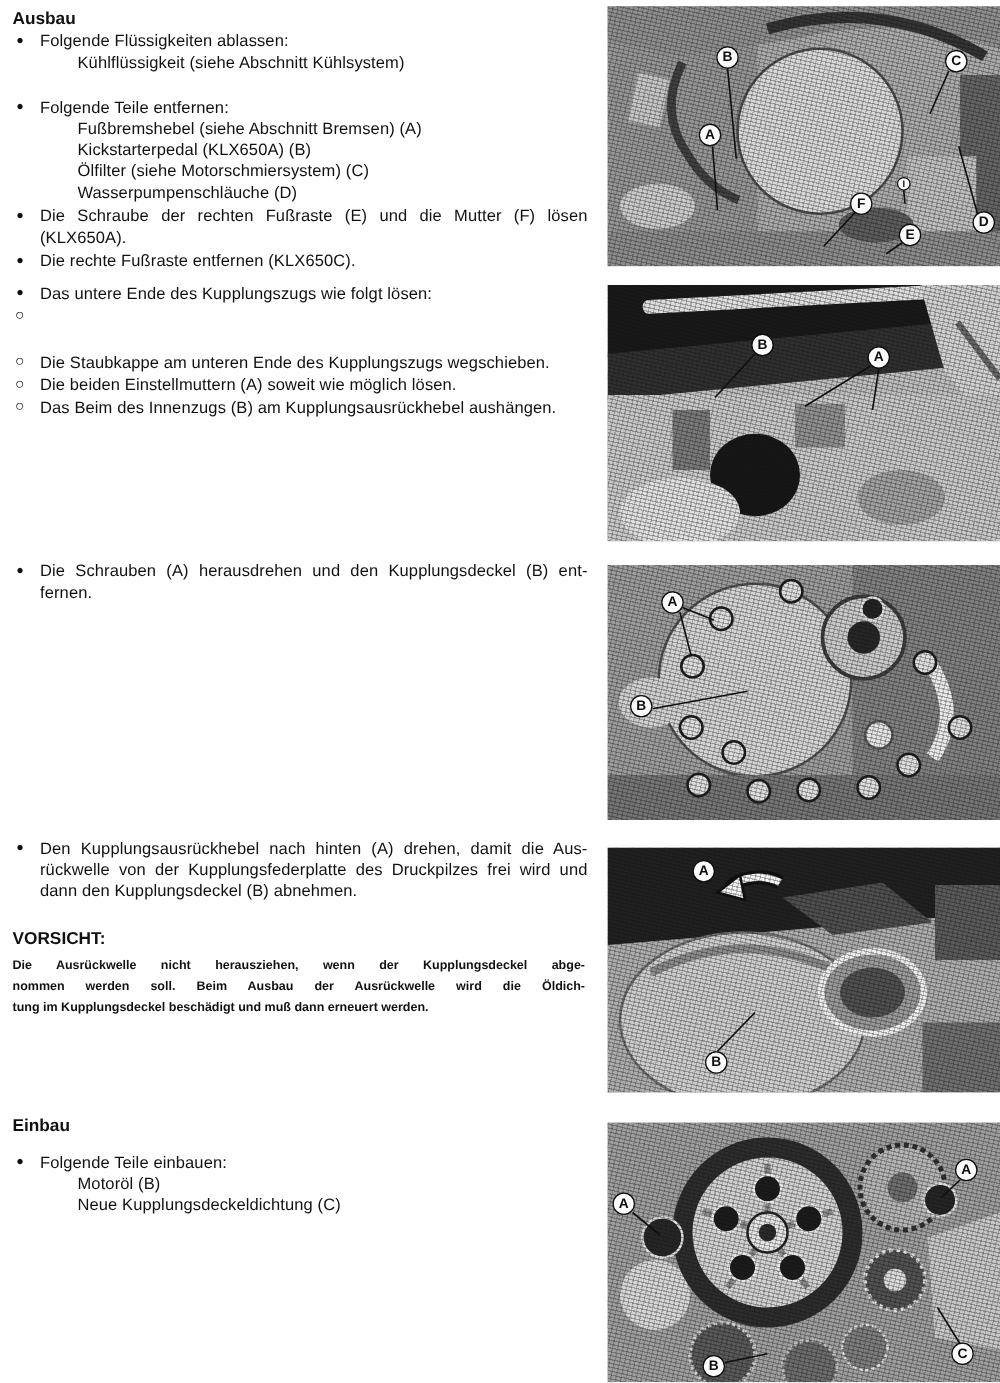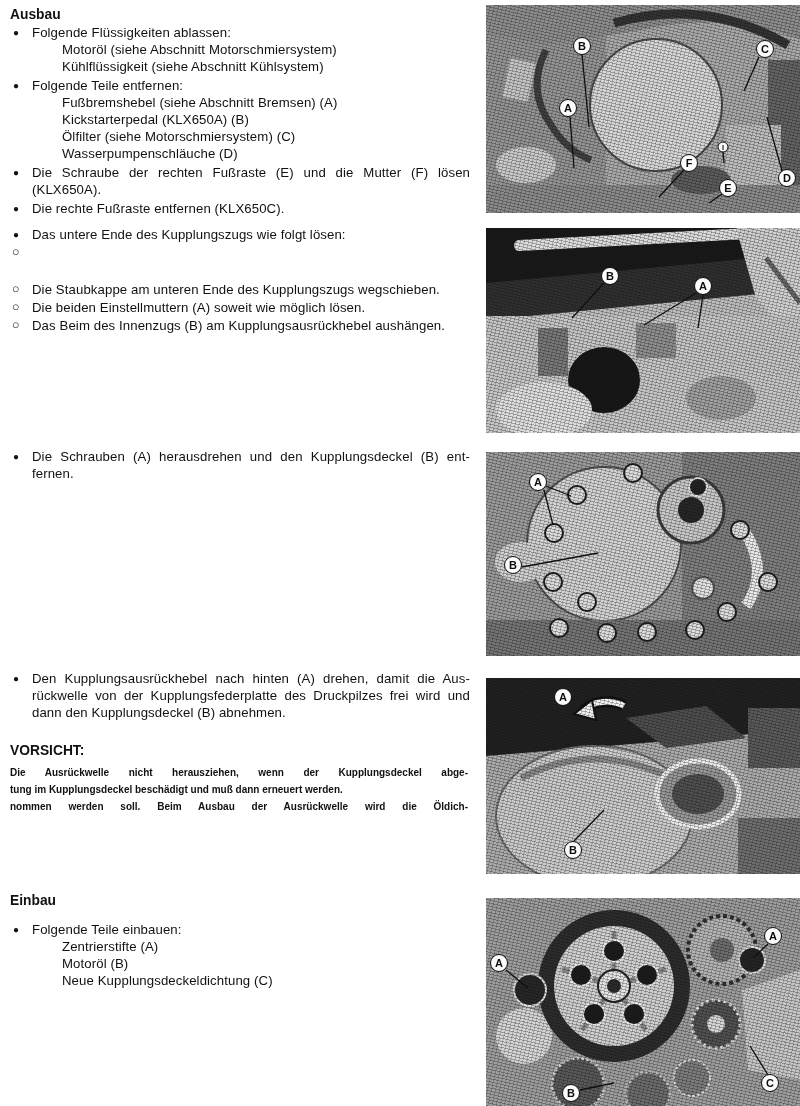--- a/index.html
+++ b/index.html
@@ -38,21 +38,20 @@
 </style>
 </head>
 <body>
 
 <div class="page">
 
   <div class="heading" style="top:6px">Ausbau</div>
 
   <div class="item" style="top:24px">
     <div class="line"><span class="marker">●</span><span>Folgende Flüssigkeiten ablassen:</span></div>
-    <div class="line sub">Motoröl (siehe Abschnitt Motorschmiersystem)</div>
     <div class="line sub">Kühlflüssigkeit (siehe Abschnitt Kühlsystem)</div>
   </div>
 
   <div class="item" style="top:77px">
     <div class="line"><span class="marker">●</span><span>Folgende Teile entfernen:</span></div>
     <div class="line sub">Fußbremshebel (siehe Abschnitt Bremsen) (A)</div>
     <div class="line sub">Kickstarterpedal (KLX650A) (B)</div>
     <div class="line sub">Ölfilter (siehe Motorschmiersystem) (C)</div>
     <div class="line sub">Wasserpumpenschläuche (D)</div>
   </div>
@@ -94,29 +93,28 @@
   <div class="item" style="top:670px">
     <div class="line j"><span class="marker">●</span><span>Den Kupplungsausrückhebel nach hinten (A) drehen, damit die Aus-</span></div>
     <div class="line j">rückwelle von der Kupplungsfederplatte des Druckpilzes frei wird und</div>
     <div class="line">dann den Kupplungsdeckel (B) abnehmen.</div>
   </div>
 
   <div class="heading" style="top:742px">VORSICHT:</div>
 
   <div class="caution" style="top:764px">
     <div class="cline j">Die Ausrückwelle nicht herausziehen, wenn der Kupplungsdeckel abge-</div>
+    <div class="cline j">nommen werden soll. Beim Ausbau der Ausrückwelle wird die Öldich-</div>
     <div class="cline">tung im Kupplungsdeckel beschädigt und muß dann erneuert werden.</div>
-    <div class="cline j">nommen werden soll. Beim Ausbau der Ausrückwelle wird die Öldich-</div>
   </div>
 
   <div class="heading" style="top:892px">Einbau</div>
 
   <div class="item" style="top:921px">
     <div class="line"><span class="marker">●</span><span>Folgende Teile einbauen:</span></div>
-    <div class="line sub">Zentrierstifte (A)</div>
     <div class="line sub">Motoröl (B)</div>
     <div class="line sub">Neue Kupplungsdeckeldichtung (C)</div>
   </div>
 
   <div class="figure" style="top:5px;height:208px;">
     <svg class="art" viewBox="0 0 314 208" width="314" height="208">
       <rect width="314" height="208" fill="#a9a9a9"></rect>
       <rect x="0" y="0" width="120" height="208" fill="#949494"></rect>
       <path d="M0,0 L314,0 L314,34 Q230,6 150,26 L60,40 L0,28 Z" fill="#8d8d8d"></path>
       <path d="M128,18 Q220,-8 302,40" stroke="#333" stroke-width="9" fill="none"></path>

